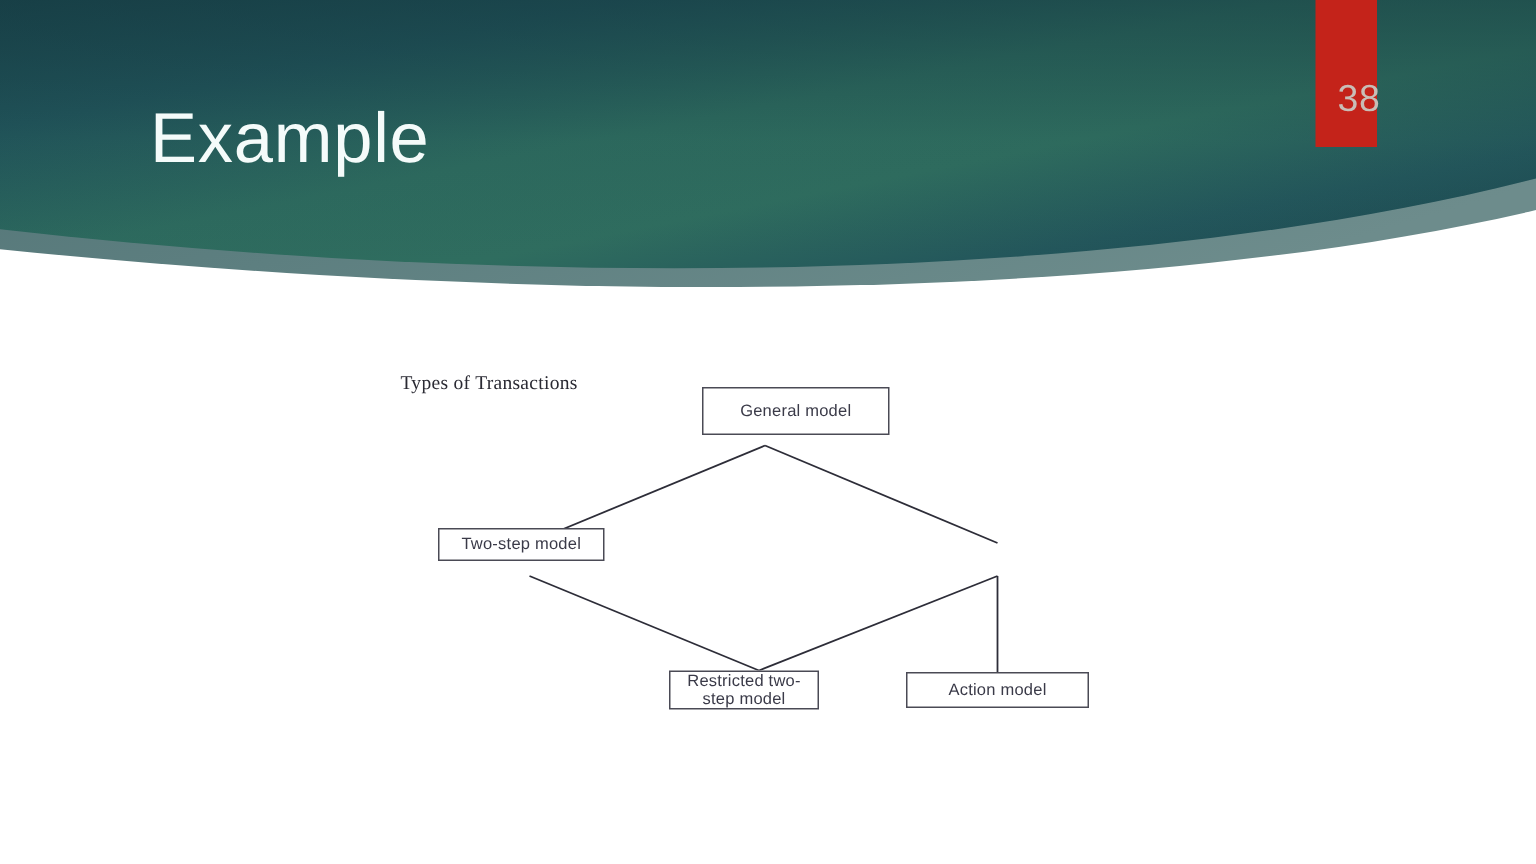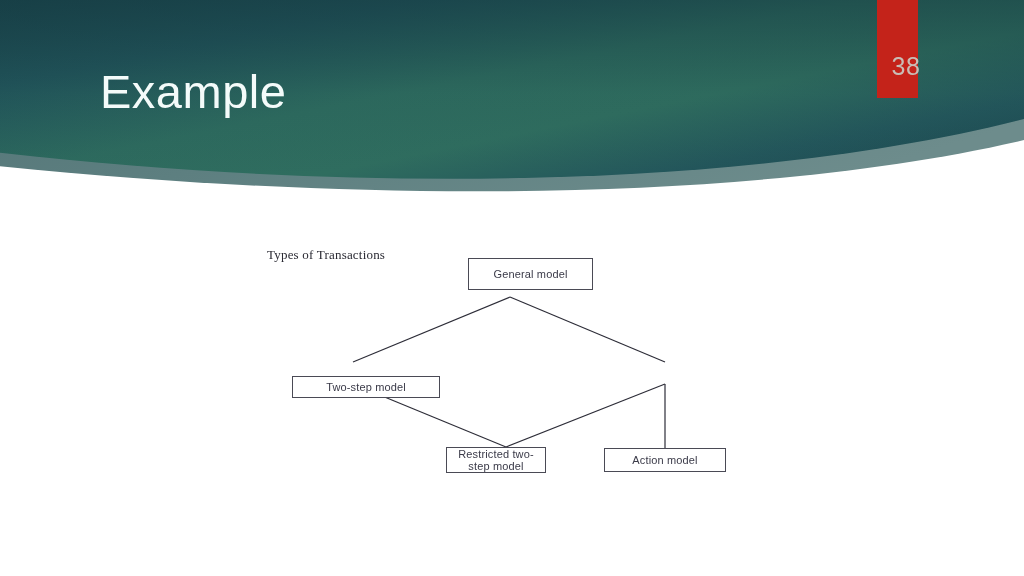--- a/index.html
+++ b/index.html
@@ -110,21 +110,21 @@
     text-align: center;
     font-family: "Liberation Sans", sans-serif;
     font-size: 11px;
     color: #3a3a48;
     line-height: 1.12;
     letter-spacing: 0.15px;
     padding: 1px 2px;
   }
 
   #node-general      { left: 448px; top: 258px; width: 125px; height: 32px; margin-left: 20px; }
-  #node-twostep      { left: 292px; top: 376px; width: 148px; height: 22px; }
+  #node-twostep      { left: 292px; top: 352px; width: 111px; height: 22px; }
   #node-restricted   { left: 605px; top: 362px; width: 121px; height: 22px; }
   #node-restricted2  { left: 446px; top: 447px; width: 100px; height: 26px; }
   #node-action       { left: 604px; top: 448px; width: 122px; height: 24px; }
 </style>
 </head>
 <body>
 
 <div id="slide">
 
   <div id="header-banner">

